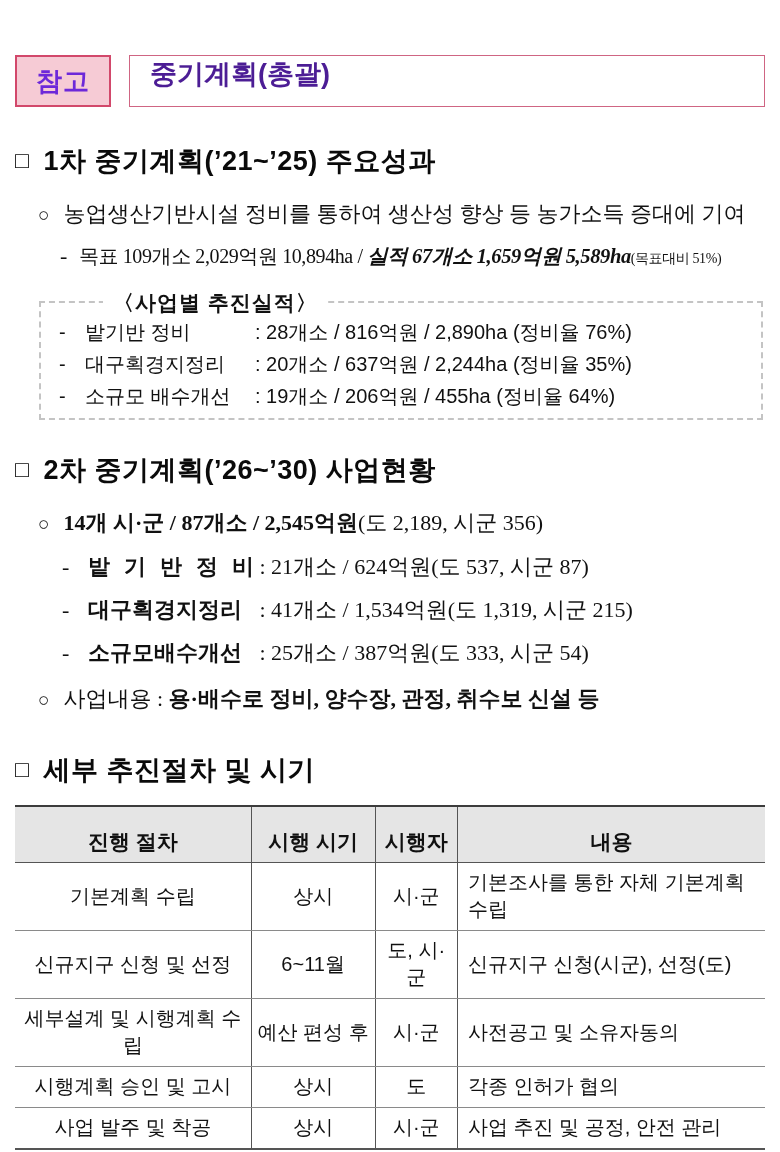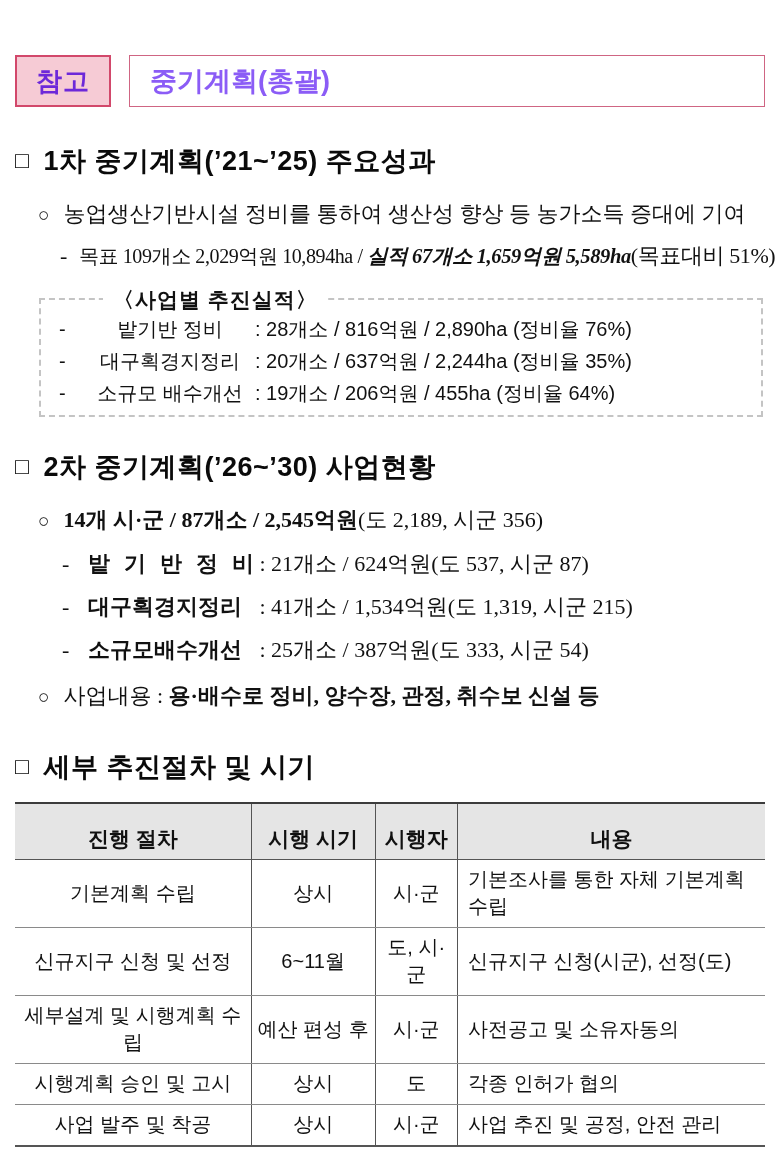--- a/index.html
+++ b/index.html
@@ -18,24 +18,24 @@
     width: 96px; min-height: 48px;
     background: #f6cbd5; border: 2.5px solid #d2486b;
     display: flex; align-items: center; justify-content: center;
     font-family: "Liberation Sans", sans-serif;
     font-weight: bold; font-size: 26px; color: #6d28d9;
     letter-spacing: 1px;
   }
   .title-box {
     flex: 1; min-height: 52px;
     border: 1.5px solid #cf6583; background: #fff;
-    display: flex; align-items: center;
+    display: flex; align-items: flex-start;
     padding-left: 20px;
     font-family: "Liberation Sans", sans-serif;
-    font-weight: bold; font-size: 27px; color: #8b5cf6;
+    font-weight: bold; font-size: 27px; color: #4c1d95;
   }
 
   
   .sec-heading {
     font-family: "Liberation Sans", sans-serif;
     font-weight: bold; font-size: 27px; color: #0a0a0a;
     display: flex; align-items: center; letter-spacing: 0.5px;
   }
   .sec-heading .sq {
     font-weight: normal; font-size: 23px; margin-right: 14px;
@@ -47,39 +47,39 @@
 
   
   .line { display: flex; align-items: baseline; font-size: 22px; line-height: 28px; }
   .circ { padding-left: 23px; margin-top: 21px; }
   .circ .marker { font-size: 19px; margin-right: 14px; flex: none; }
   .dashline { padding-left: 45px; margin-top: 13px; }
   .dashline .marker { font-size: 22px; margin-right: 12px; flex: none; }
 
   .result { font-size: 20px; white-space: nowrap; letter-spacing: -0.4px; }
   .result b { font-size: 20.5px; font-style: italic; }
-  .result .small { font-size: 22px; }
+  .result .small { font-size: 14px; }
 
   
   .dashed-box {
     position: relative;
     margin: 28px 2px 0 24px;
     border: 2px dashed #c4c4c4;
     padding: 13px 8px 6px 18px;
     font-family: "Liberation Sans", sans-serif;
     font-size: 20px;
   }
   .dashed-box .legend {
     position: absolute; top: -14px; left: 62px;
     background: #fff; padding: 0 10px;
     font-weight: bold; font-size: 21px; letter-spacing: 1px;
   }
   .box-line { line-height: 32px; white-space: nowrap; }
   .box-line .marker { display: inline-block; width: 26px; }
-  .box-line .lbl { display: inline-block; width: 170px; text-align: center; }
+  .box-line .lbl { display: inline-block; width: 170px; }
 
   
   .s2item { padding-left: 47px; margin-top: 15px; font-size: 22px; line-height: 28px; white-space: nowrap; }
   .s2item .marker { display: inline-block; width: 26px; }
   .s2item .lbl {
     display: inline-block; width: 166px; font-weight: bold;
     text-align: justify; text-align-last: justify;
   }
 
   

